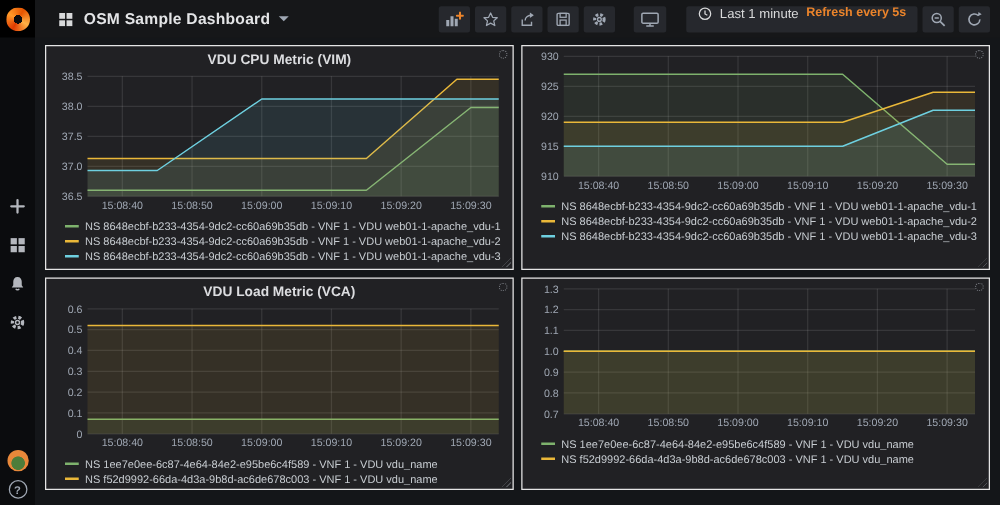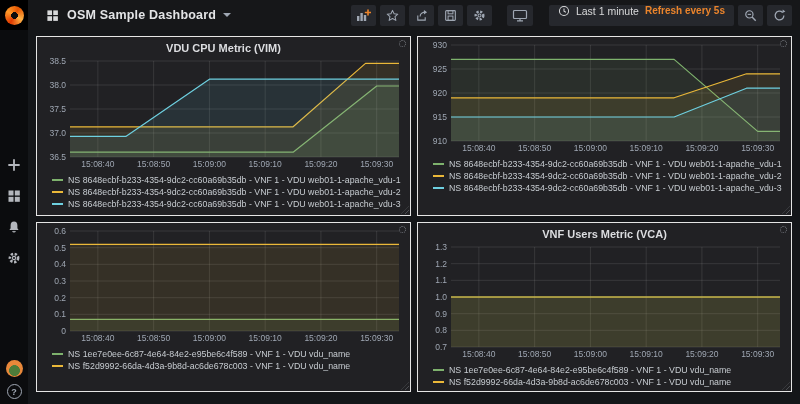--- a/index.html
+++ b/index.html
@@ -303,20 +303,21 @@
           <div class="legend-row">
             <span class="legend-dash" style="background: rgb(110, 208, 224);"></span>
             <span class="legend-name">NS 8648ecbf-b233-4354-9dc2-cc60a69b35db - VNF 1 - VDU web01-1-apache_vdu-3</span>
           </div>
         </div>
       <div class="resize-corner"></div>
     </div>
 
     <div class="panel">
       <div class="spinner"></div>
+      <div class="panel-title">VDU Load Metric (VCA)</div>
       <div class="chart-wrap"><svg width="362" height="118">
             <line x1="55.88135593220339" x2="55.88135593220339" y1="5" y2="105" stroke="rgba(255,255,255,0.10)" stroke-width="1"></line>
             <text x="55.88135593220339" y="115" text-anchor="middle" fill="#9fa7b3" font-size="8.5">15:08:40</text>
             <line x1="111.64406779661016" x2="111.64406779661016" y1="5" y2="105" stroke="rgba(255,255,255,0.10)" stroke-width="1"></line>
             <text x="111.64406779661016" y="115" text-anchor="middle" fill="#9fa7b3" font-size="8.5">15:08:50</text>
             <line x1="167.40677966101694" x2="167.40677966101694" y1="5" y2="105" stroke="rgba(255,255,255,0.10)" stroke-width="1"></line>
             <text x="167.40677966101694" y="115" text-anchor="middle" fill="#9fa7b3" font-size="8.5">15:09:00</text>
             <line x1="223.16949152542372" x2="223.16949152542372" y1="5" y2="105" stroke="rgba(255,255,255,0.10)" stroke-width="1"></line>
             <text x="223.16949152542372" y="115" text-anchor="middle" fill="#9fa7b3" font-size="8.5">15:09:10</text>
             <line x1="278.93220338983053" x2="278.93220338983053" y1="5" y2="105" stroke="rgba(255,255,255,0.10)" stroke-width="1"></line>
@@ -350,21 +351,20 @@
           <div class="legend-row">
             <span class="legend-dash" style="background: rgb(234, 184, 57);"></span>
             <span class="legend-name">NS f52d9992-66da-4d3a-9b8d-ac6de678c003 - VNF 1 - VDU vdu_name</span>
           </div>
         </div>
       <div class="resize-corner"></div>
     </div>
 
     <div class="panel">
       <div class="spinner"></div>
-      <div class="panel-title">VNF Users Metric (VCA)</div>
       <div class="chart-wrap"><svg width="362" height="118">
             <line x1="55.88135593220339" x2="55.88135593220339" y1="5" y2="105" stroke="rgba(255,255,255,0.10)" stroke-width="1"></line>
             <text x="55.88135593220339" y="115" text-anchor="middle" fill="#9fa7b3" font-size="8.5">15:08:40</text>
             <line x1="111.64406779661016" x2="111.64406779661016" y1="5" y2="105" stroke="rgba(255,255,255,0.10)" stroke-width="1"></line>
             <text x="111.64406779661016" y="115" text-anchor="middle" fill="#9fa7b3" font-size="8.5">15:08:50</text>
             <line x1="167.40677966101694" x2="167.40677966101694" y1="5" y2="105" stroke="rgba(255,255,255,0.10)" stroke-width="1"></line>
             <text x="167.40677966101694" y="115" text-anchor="middle" fill="#9fa7b3" font-size="8.5">15:09:00</text>
             <line x1="223.16949152542372" x2="223.16949152542372" y1="5" y2="105" stroke="rgba(255,255,255,0.10)" stroke-width="1"></line>
             <text x="223.16949152542372" y="115" text-anchor="middle" fill="#9fa7b3" font-size="8.5">15:09:10</text>
             <line x1="278.93220338983053" x2="278.93220338983053" y1="5" y2="105" stroke="rgba(255,255,255,0.10)" stroke-width="1"></line>

